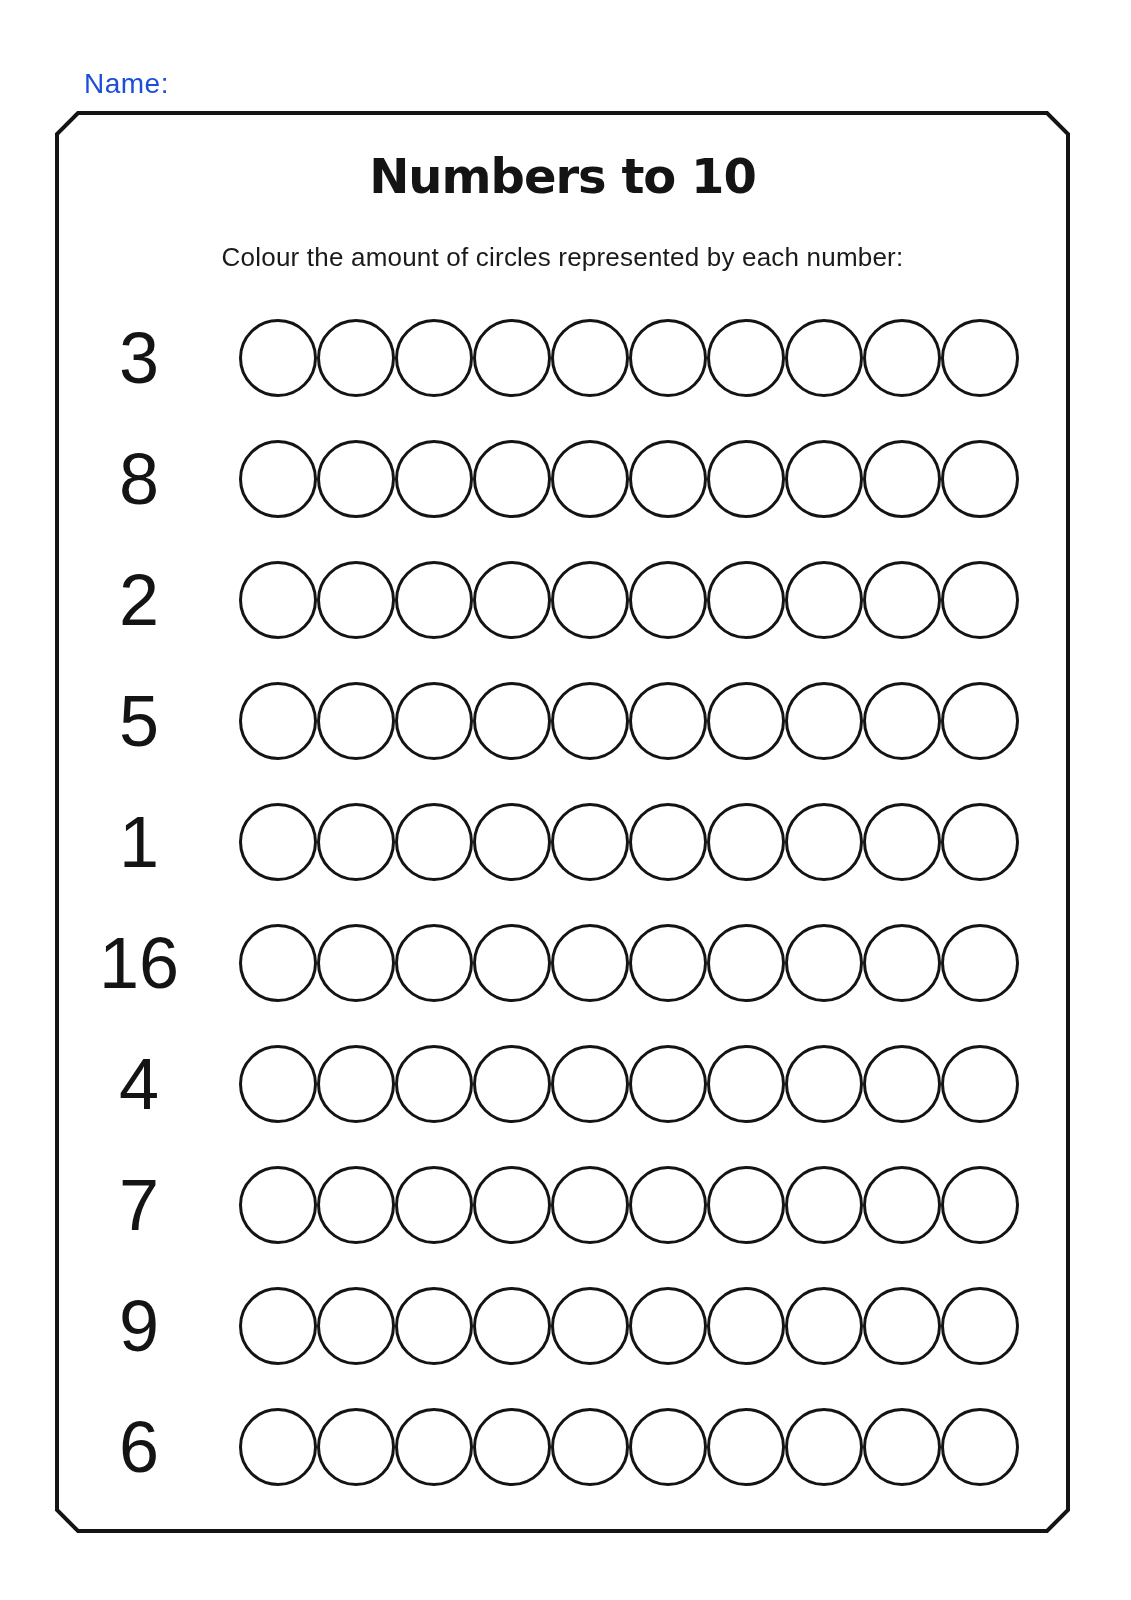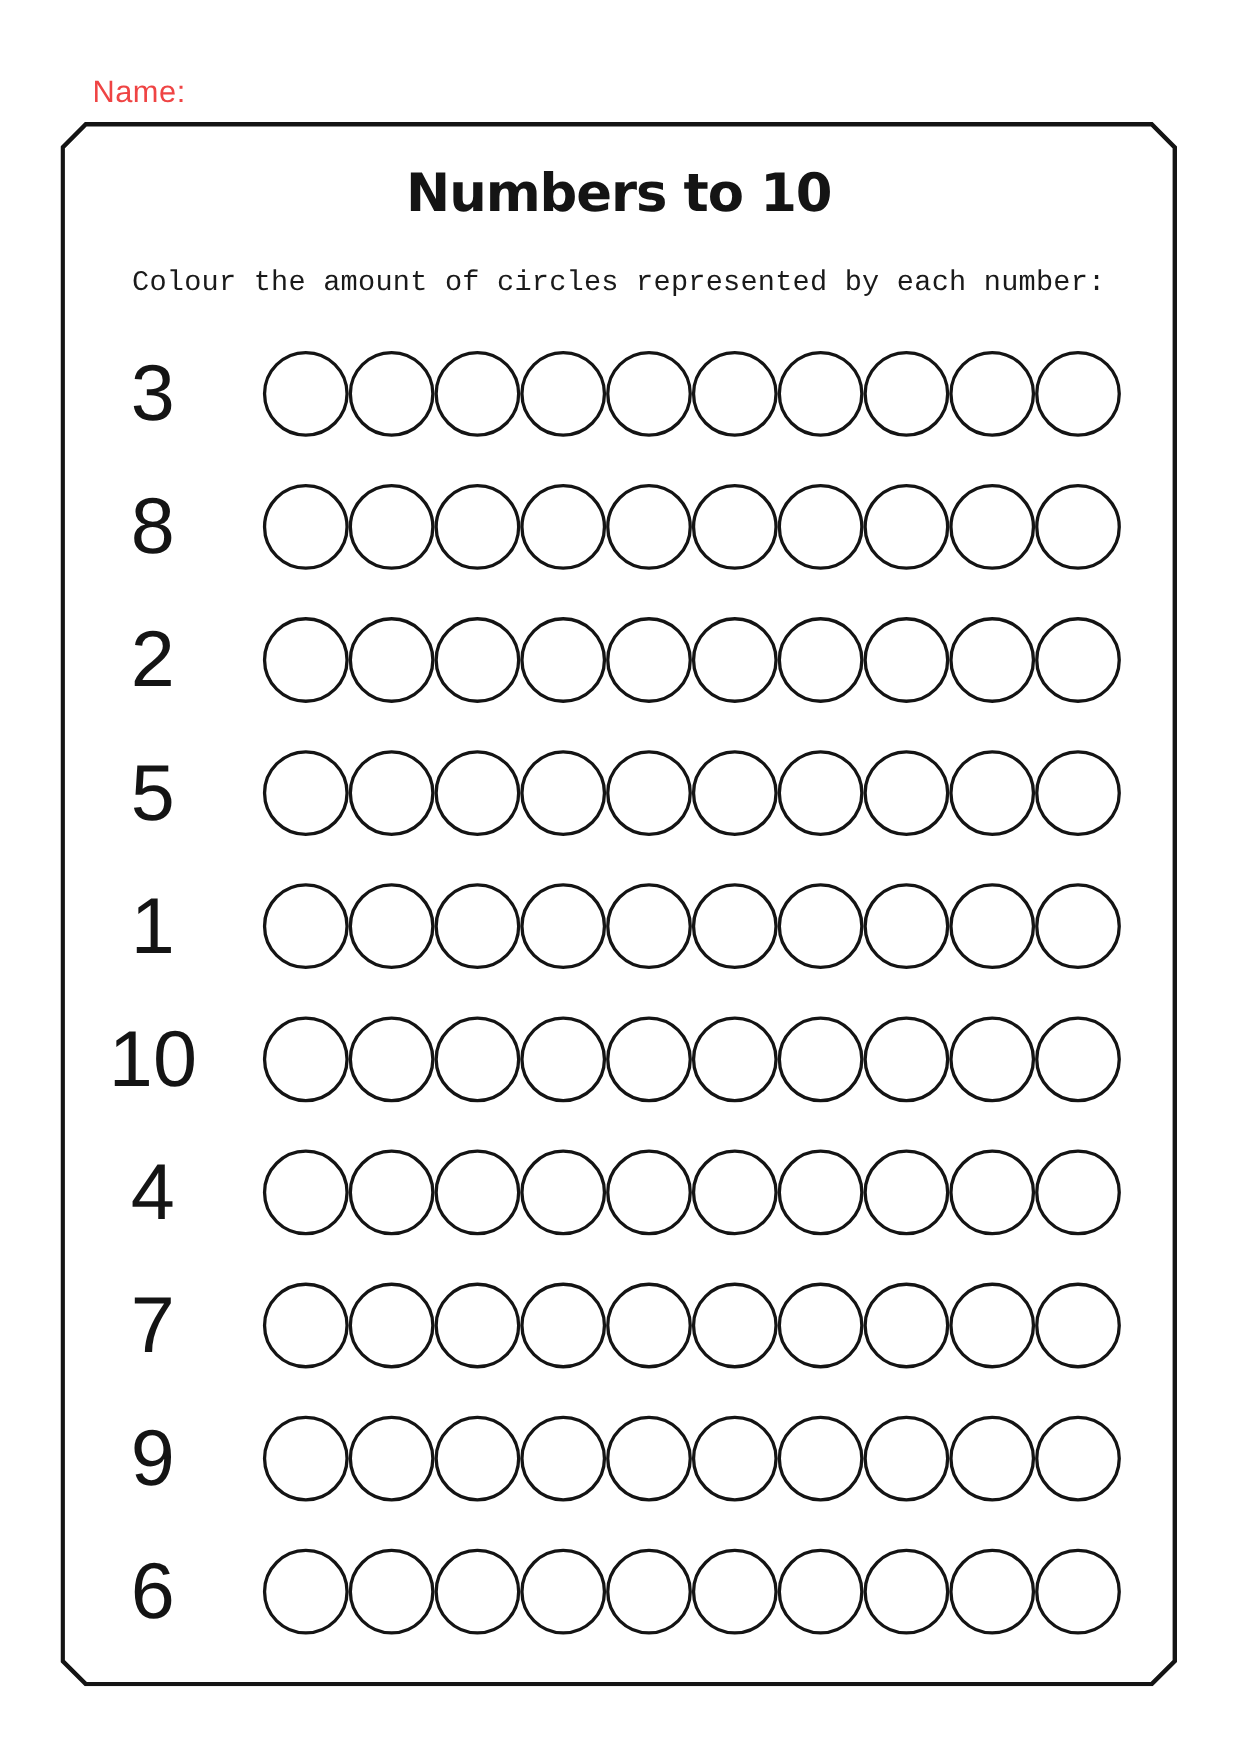--- a/index.html
+++ b/index.html
@@ -15,21 +15,21 @@
     overflow: hidden;
     font-family: "Liberation Sans", sans-serif;
     color: #141414;
   }
   .name-label {
     position: absolute;
     left: 84px;
     top: 68px;
     font-size: 28px;
     letter-spacing: 0.5px;
-    color: #ef4444;
+    color: #1d4ed8;
   }
   .frame {
     position: absolute;
     left: 55px;
     top: 111px;
   }
   .title {
     position: absolute;
     left: 57px;
     top: 150px;
@@ -46,21 +46,20 @@
   .instruction {
     position: absolute;
     left: 57px;
     top: 242px;
     width: 1011px;
     margin: 0;
     text-align: center;
     font-size: 26px;
     letter-spacing: 0.2px;
     color: #1a1a1a;
-    font-family: Liberation Mono, monospace;
   }
   .rows {
     position: absolute;
     left: 0;
     top: 297px;
     width: 1131px;
   }
   .row {
     position: relative;
     height: 121px;
@@ -177,21 +176,21 @@
           <div class="circle"></div>
           <div class="circle"></div>
           <div class="circle"></div>
           <div class="circle"></div>
           <div class="circle"></div>
           <div class="circle"></div>
           <div class="circle"></div>
         </div>
       </div>
       <div class="row">
-        <div class="row-number">10</div>
+        <div class="row-number">16</div>
         <div class="circles">
           <div class="circle"></div>
           <div class="circle"></div>
           <div class="circle"></div>
           <div class="circle"></div>
           <div class="circle"></div>
           <div class="circle"></div>
           <div class="circle"></div>
           <div class="circle"></div>
           <div class="circle"></div>

